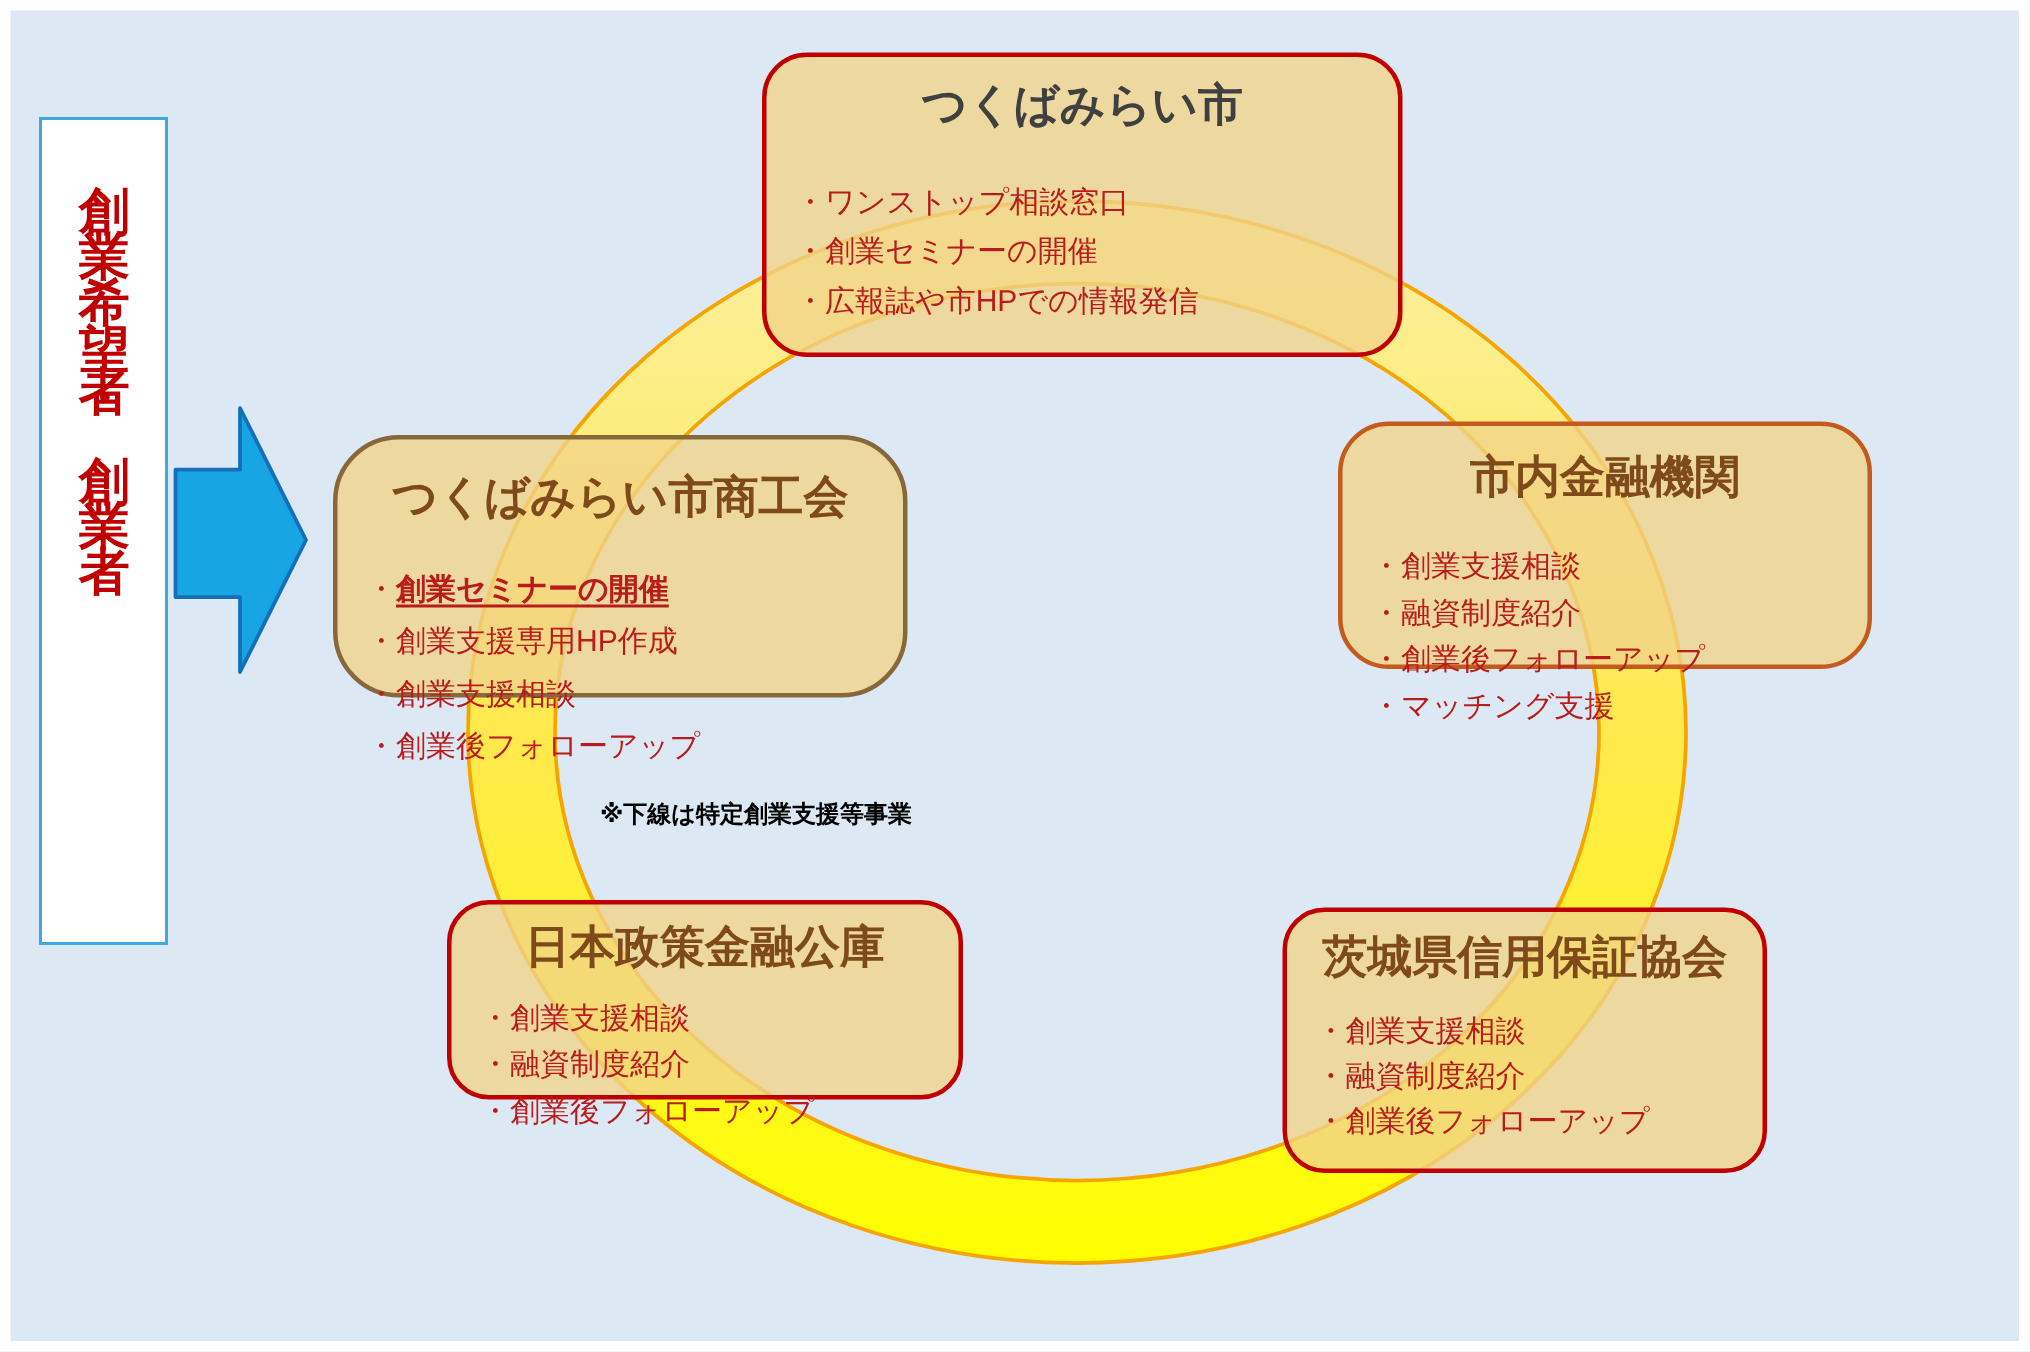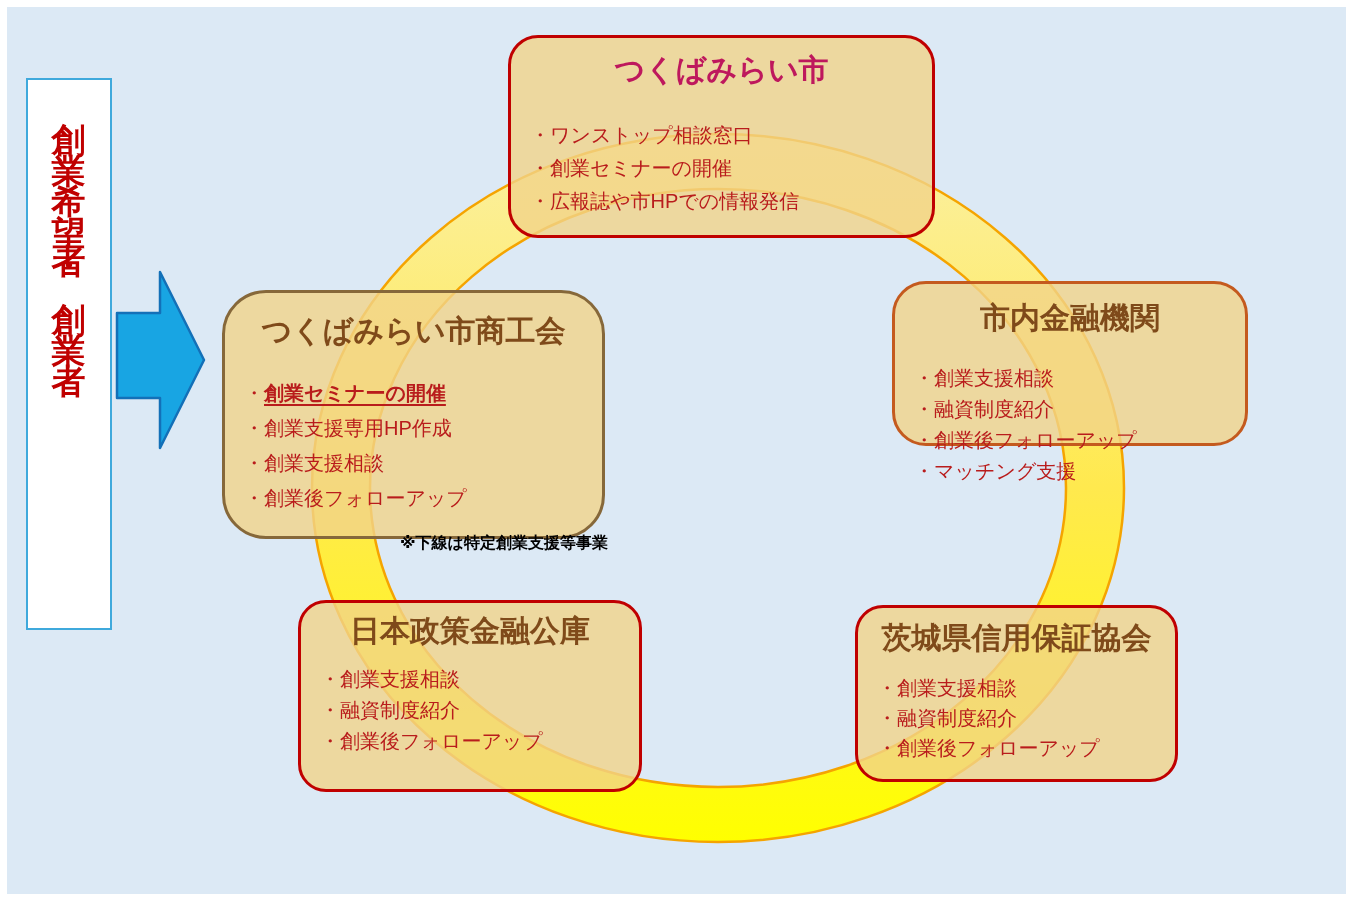--- a/index.html
+++ b/index.html
@@ -19,29 +19,29 @@
        border:3px solid #c00000;}
   .org-title{text-align:center;font-size:30px;font-weight:bold;}
   .org-list{font-size:20px;color:#b91c1c;padding-left:19px;}
   .svc{white-space:nowrap;}
   .svc .u{font-weight:bold;text-decoration:underline;text-decoration-thickness:2px;text-underline-offset:4px;text-align:right;}
 
   .c-city {left:508px;top:35px; width:427px;height:203px;border-radius:30px;}
   .c-city .org-title{padding-top:12px;}
   .c-city .org-list{margin-top:28px;line-height:33px;}
 
-  .c-shoko{left:222px;top:290px;width:383px;height:249px;border-radius:44px;}
+  .c-shoko{left:222px;top:290px;width:383px;height:175px;border-radius:44px;}
   .c-shoko .org-title{padding-top:18px;}
   .c-shoko .org-list{margin-top:24px;line-height:35px;}
 
   .c-kinyu{left:892px;top:281px;width:356px;height:165px;border-radius:34px;}
   .c-kinyu .org-title{padding-top:14px;}
   .c-kinyu .org-list{margin-top:24px;line-height:31px;}
 
-  .c-kouko{left:298px;top:600px;width:344px;height:192px;border-radius:28px;}
+  .c-kouko{left:298px;top:600px;width:344px;height:133px;border-radius:28px;}
   .c-kouko .org-title{padding-top:8px;}
   .c-kouko .org-list{margin-top:12px;line-height:31px;}
 
   .c-hosho{left:855px;top:605px;width:323px;height:177px;border-radius:28px;}
   .c-hosho .org-title{padding-top:10px;}
   .c-hosho .org-list{margin-top:14px;line-height:30px;}
 
   .note{position:absolute;left:400px;top:533px;font-size:16px;font-weight:bold;color:#000;}
 </style>
 </head>
@@ -66,21 +66,21 @@
 
   <svg class="layer" viewBox="0 0 1353 901">
     <polygon points="117,313 160,313 160,272 204,360 160,448 160,398 117,398" stroke-width="2.5" stroke-linejoin="round" fill="#18a5e3" stroke="#1370b8"></polygon>
   </svg>
 
   <div class="audience" style="border-color: rgb(63, 169, 220);">
     <span class="vtext" style="color: rgb(192, 0, 0);">創業希望者・創業者</span>
   </div>
 
   <div class="org c-city" style="border-color: rgb(192, 0, 0);">
-    <div class="org-title" style="color: #be185d;">つくばみらい市</div>
+    <div class="org-title" style="color: #404040;">つくばみらい市</div>
     <div class="org-list">
       <div class="svc"><span>・</span><span class="t">ワンストップ相談窓口</span></div>
       <div class="svc"><span>・</span><span class="t">創業セミナーの開催</span></div>
       <div class="svc"><span>・</span><span class="t">広報誌や市HPでの情報発信</span></div>
     </div>
   </div>
 
   <div class="org c-shoko" style="border-color: rgb(134, 104, 58);">
     <div class="org-title" style="color: rgb(127, 74, 26);">つくばみらい市商工会</div>
     <div class="org-list">

